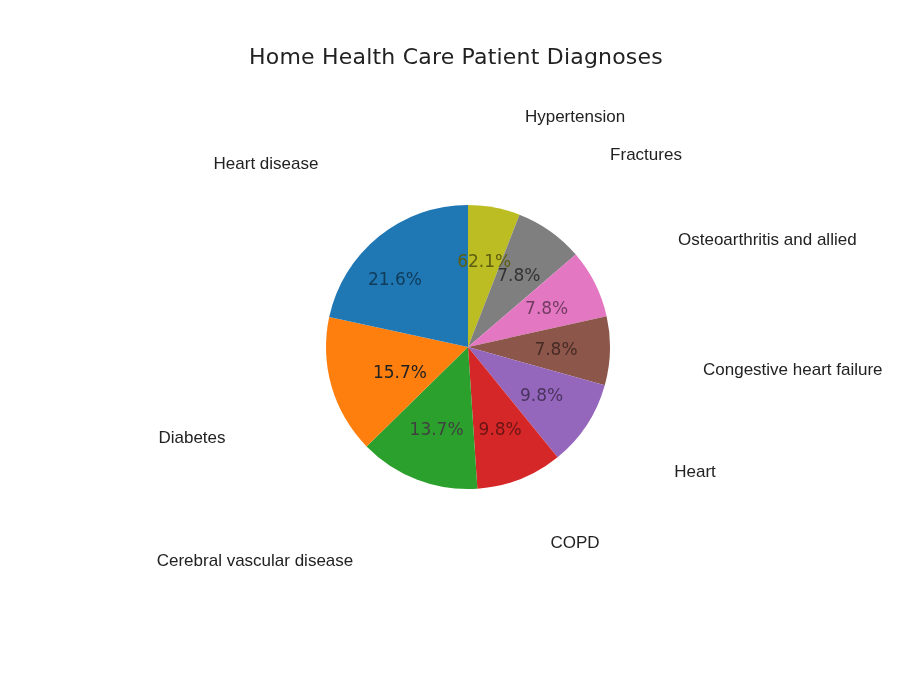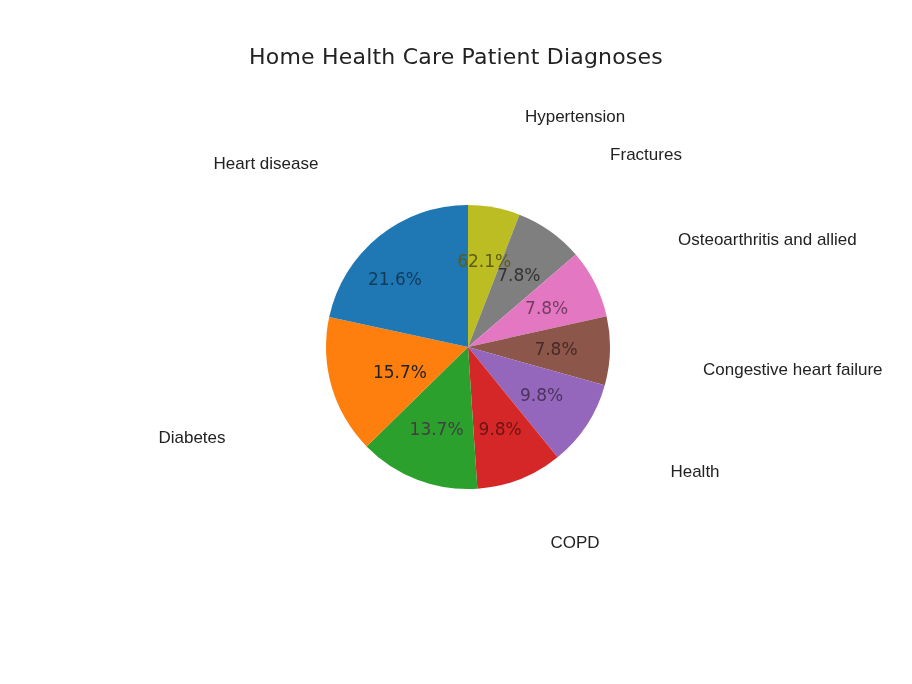--- a/index.html
+++ b/index.html
@@ -88,23 +88,24 @@
       </svg>
   <div class="pct-label" style="left: 484.2px; top: 260.5px; color: rgb(94, 94, 17);">62.1%</div>
       <div class="cat-label anchor-middle" style="left: 575px; top: 117px;">Hypertension</div>
       <div class="pct-label" style="left: 518.9px; top: 275.2px; color: rgb(51, 51, 51);">7.8%</div>
       <div class="cat-label anchor-middle" style="left: 646px; top: 155px;">Fractures</div>
       <div class="pct-label" style="left: 546.7px; top: 307.6px; color: rgb(114, 60, 97);">7.8%</div>
       <div class="cat-label anchor-start" style="left: 678px; top: 240px;">Osteoarthritis and allied</div>
       <div class="pct-label" style="left: 556px; top: 349.4px; color: rgb(70, 43, 37);">7.8%</div>
       <div class="cat-label anchor-start" style="left: 703px; top: 351px; margin-top: 19px;">Congestive heart failure</div>
       <div class="pct-label" style="left: 541.6px; top: 395.3px; color: rgb(74, 51, 94);">9.8%</div>
-      <div class="cat-label anchor-middle" style="left: 695px; top: 472px;">Health</div>
+      <div class="cat-label anchor-middle" style="left: 695px; top: 472px;">Heart</div>
       <div class="pct-label" style="left: 500.2px; top: 428.9px; color: rgb(107, 20, 20);">9.8%</div>
       <div class="cat-label anchor-middle" style="left: 575px; top: 543px;">COPD</div>
       <div class="pct-label" style="left: 436.6px; top: 429.2px; color: #404040;">13.7%</div>
+      <div class="cat-label anchor-middle" style="left: 255px; top: 561px;">Cerebral vascular disease</div>
       <div class="pct-label" style="left: 400px; top: 371.5px; color: rgb(34, 34, 34);">15.7%</div>
       <div class="cat-label anchor-middle" style="left: 192px; top: 408px; margin-top: 30px;">Diabetes</div>
       <div class="pct-label" style="left: 395px; top: 278.5px; color: rgb(16, 60, 90);">21.6%</div>
       <div class="cat-label anchor-middle" style="left: 266px; top: 164px;">Heart disease</div>
     </div>
 
 </div>
 
 </body></html>

